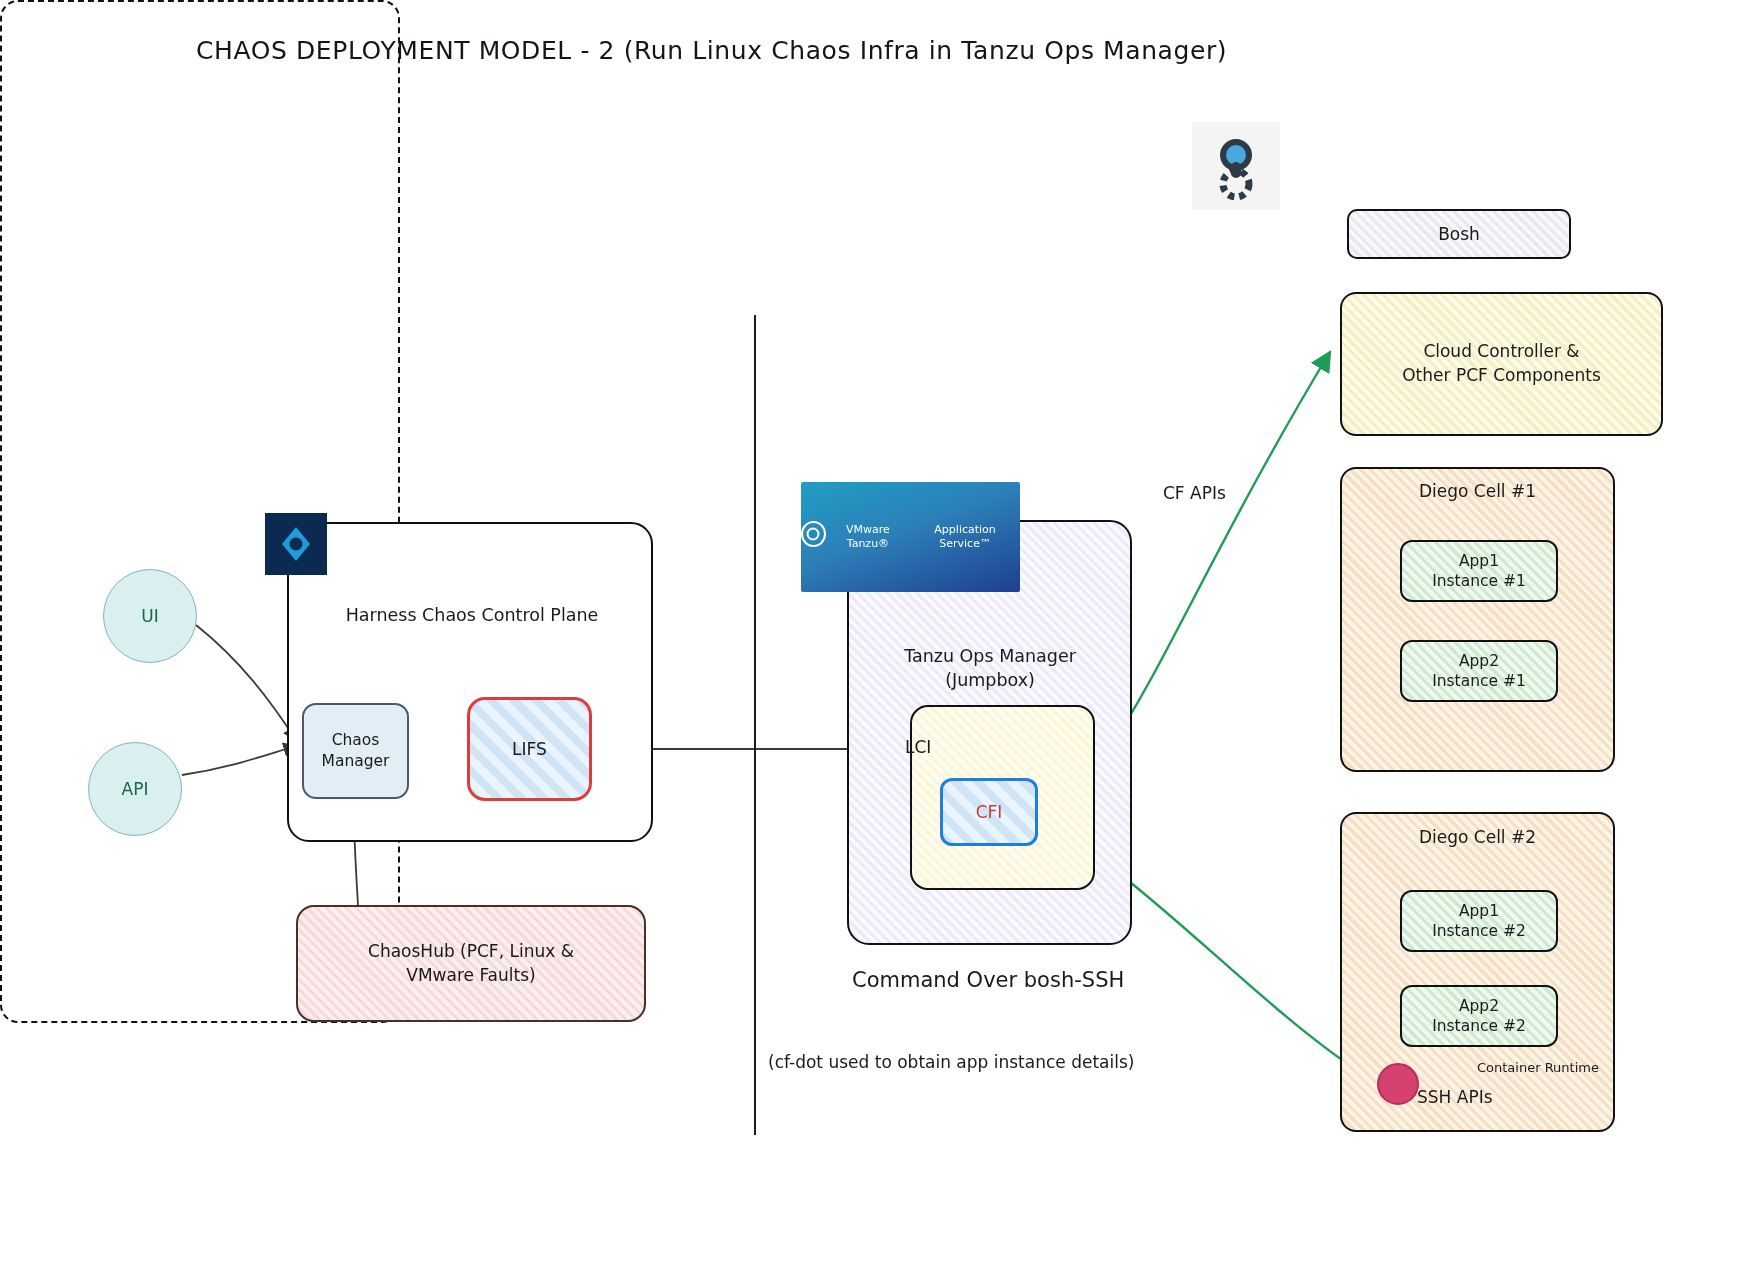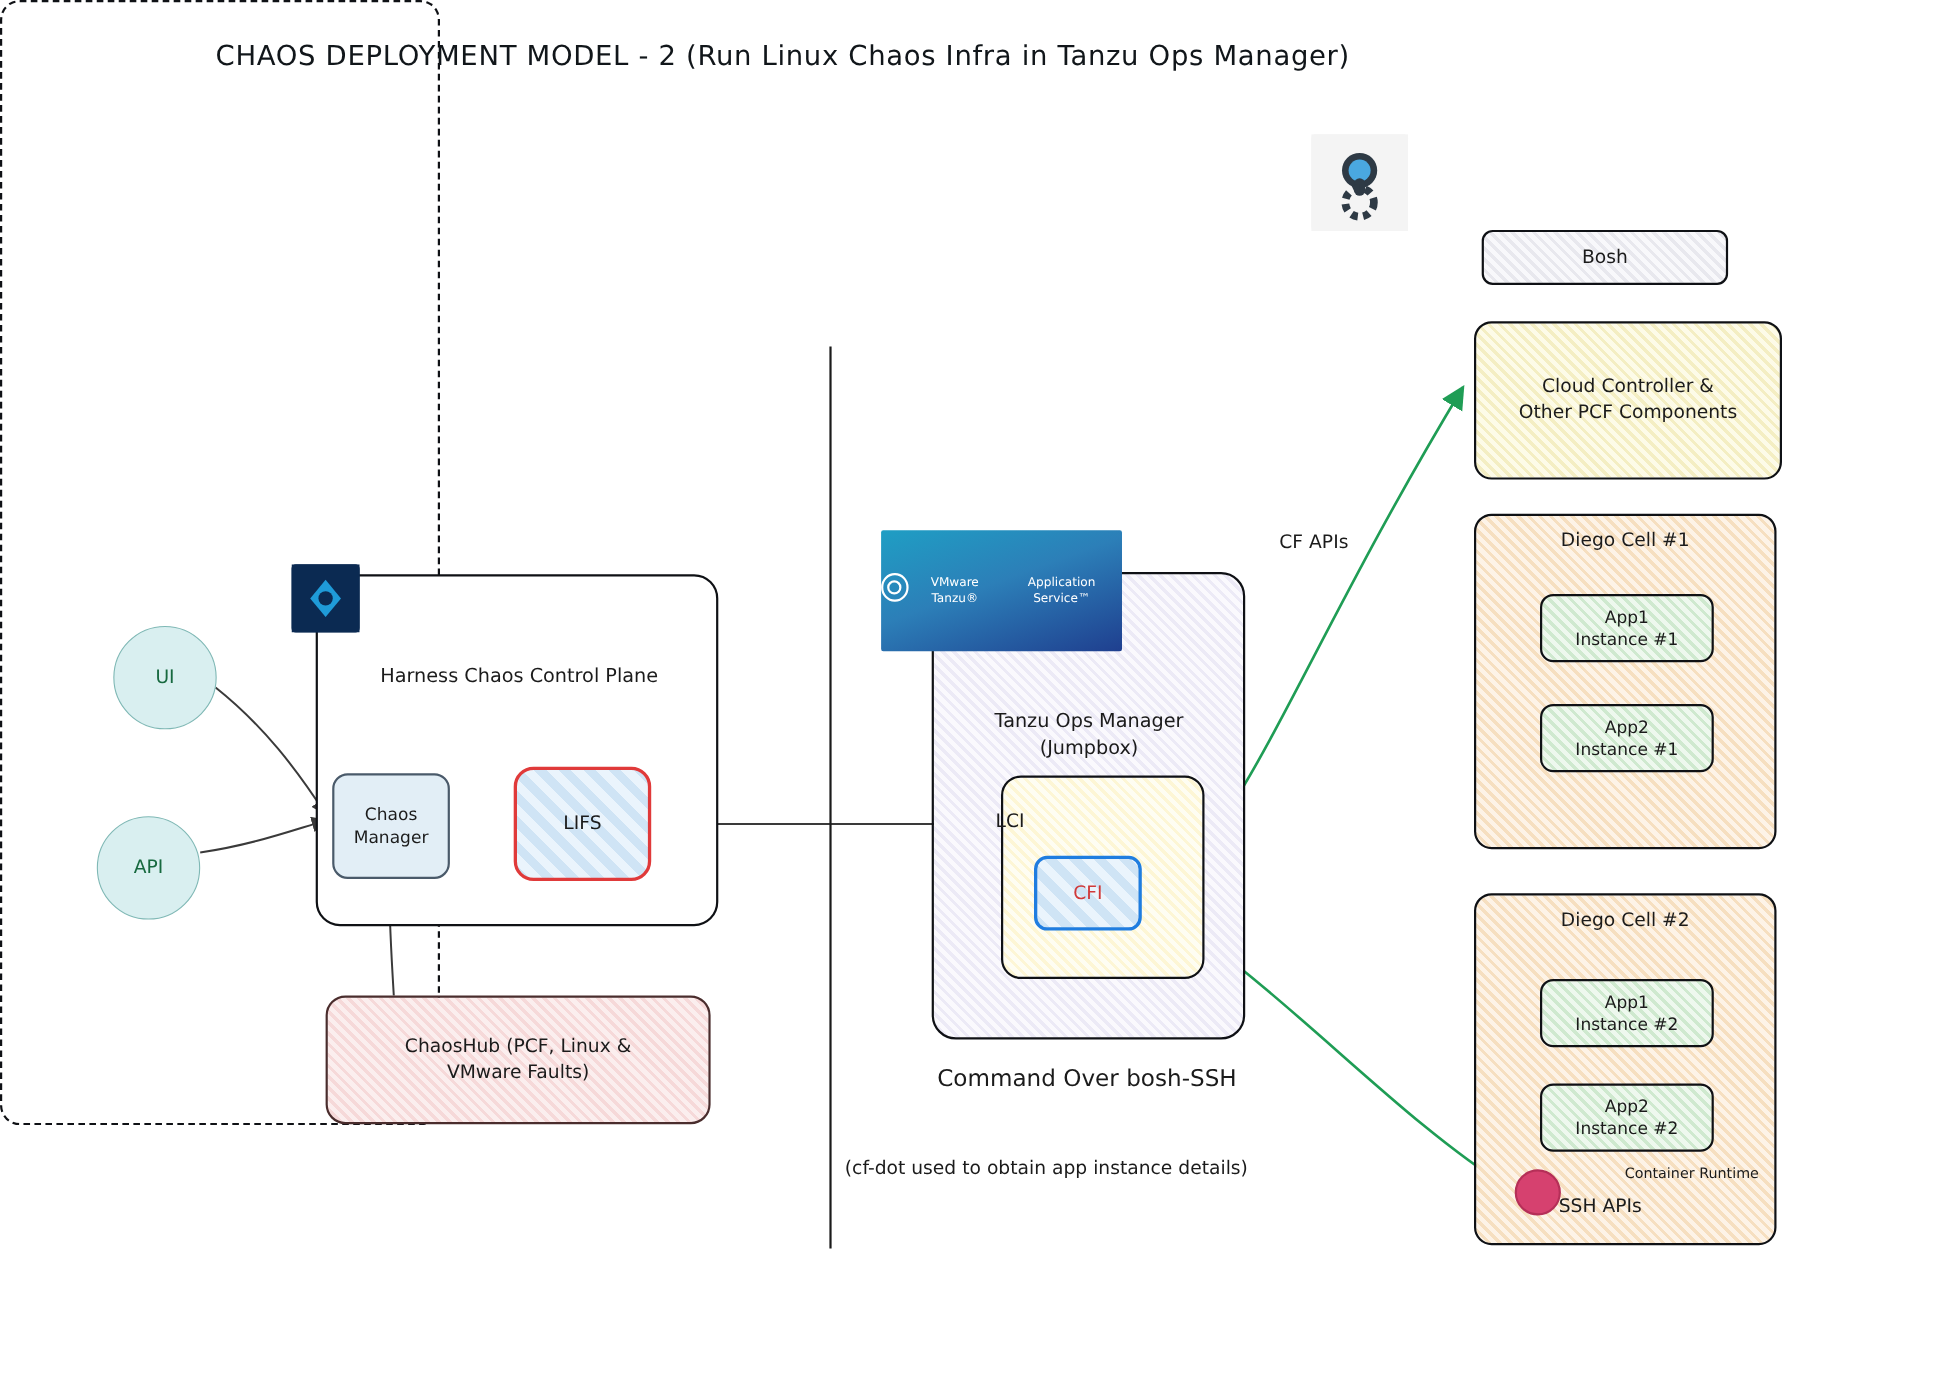--- a/index.html
+++ b/index.html
@@ -151,21 +151,21 @@
     left: 1192px; top: 122px; width: 88px; height: 88px;
     background: #f4f4f4; border-radius: 4px;
   }
   #bosh-box {
     left: 1347px; top: 209px; width: 224px; height: 50px;
     border: 2.6px solid #0f1115; border-radius: 10px;
     background: repeating-linear-gradient(45deg,#e8e8ee 0 3px,#f8f8fb 3px 7px);
     font-size: 17px;
   }
   #cloud-controller {
-    left: 1340px; top: 292px; width: 280px; height: 144px;
+    left: 1340px; top: 292px; width: 323px; height: 144px;
     border: 2.6px solid #0f1115; border-radius: 16px;
     background: repeating-linear-gradient(45deg,#f4eec3 0 3px,#fdfbe8 3px 7px);
     font-size: 17px; line-height: 1.4;
   }
   .diego {
     border: 2.6px solid #0f1115; border-radius: 16px;
     background: repeating-linear-gradient(45deg,#f6dfc0 0 3px,#fdf3e7 3px 7px);
   }
   #diego1 { left: 1340px; top: 467px; width: 275px; height: 305px; }
   #diego2 { left: 1340px; top: 812px; width: 275px; height: 320px; }

